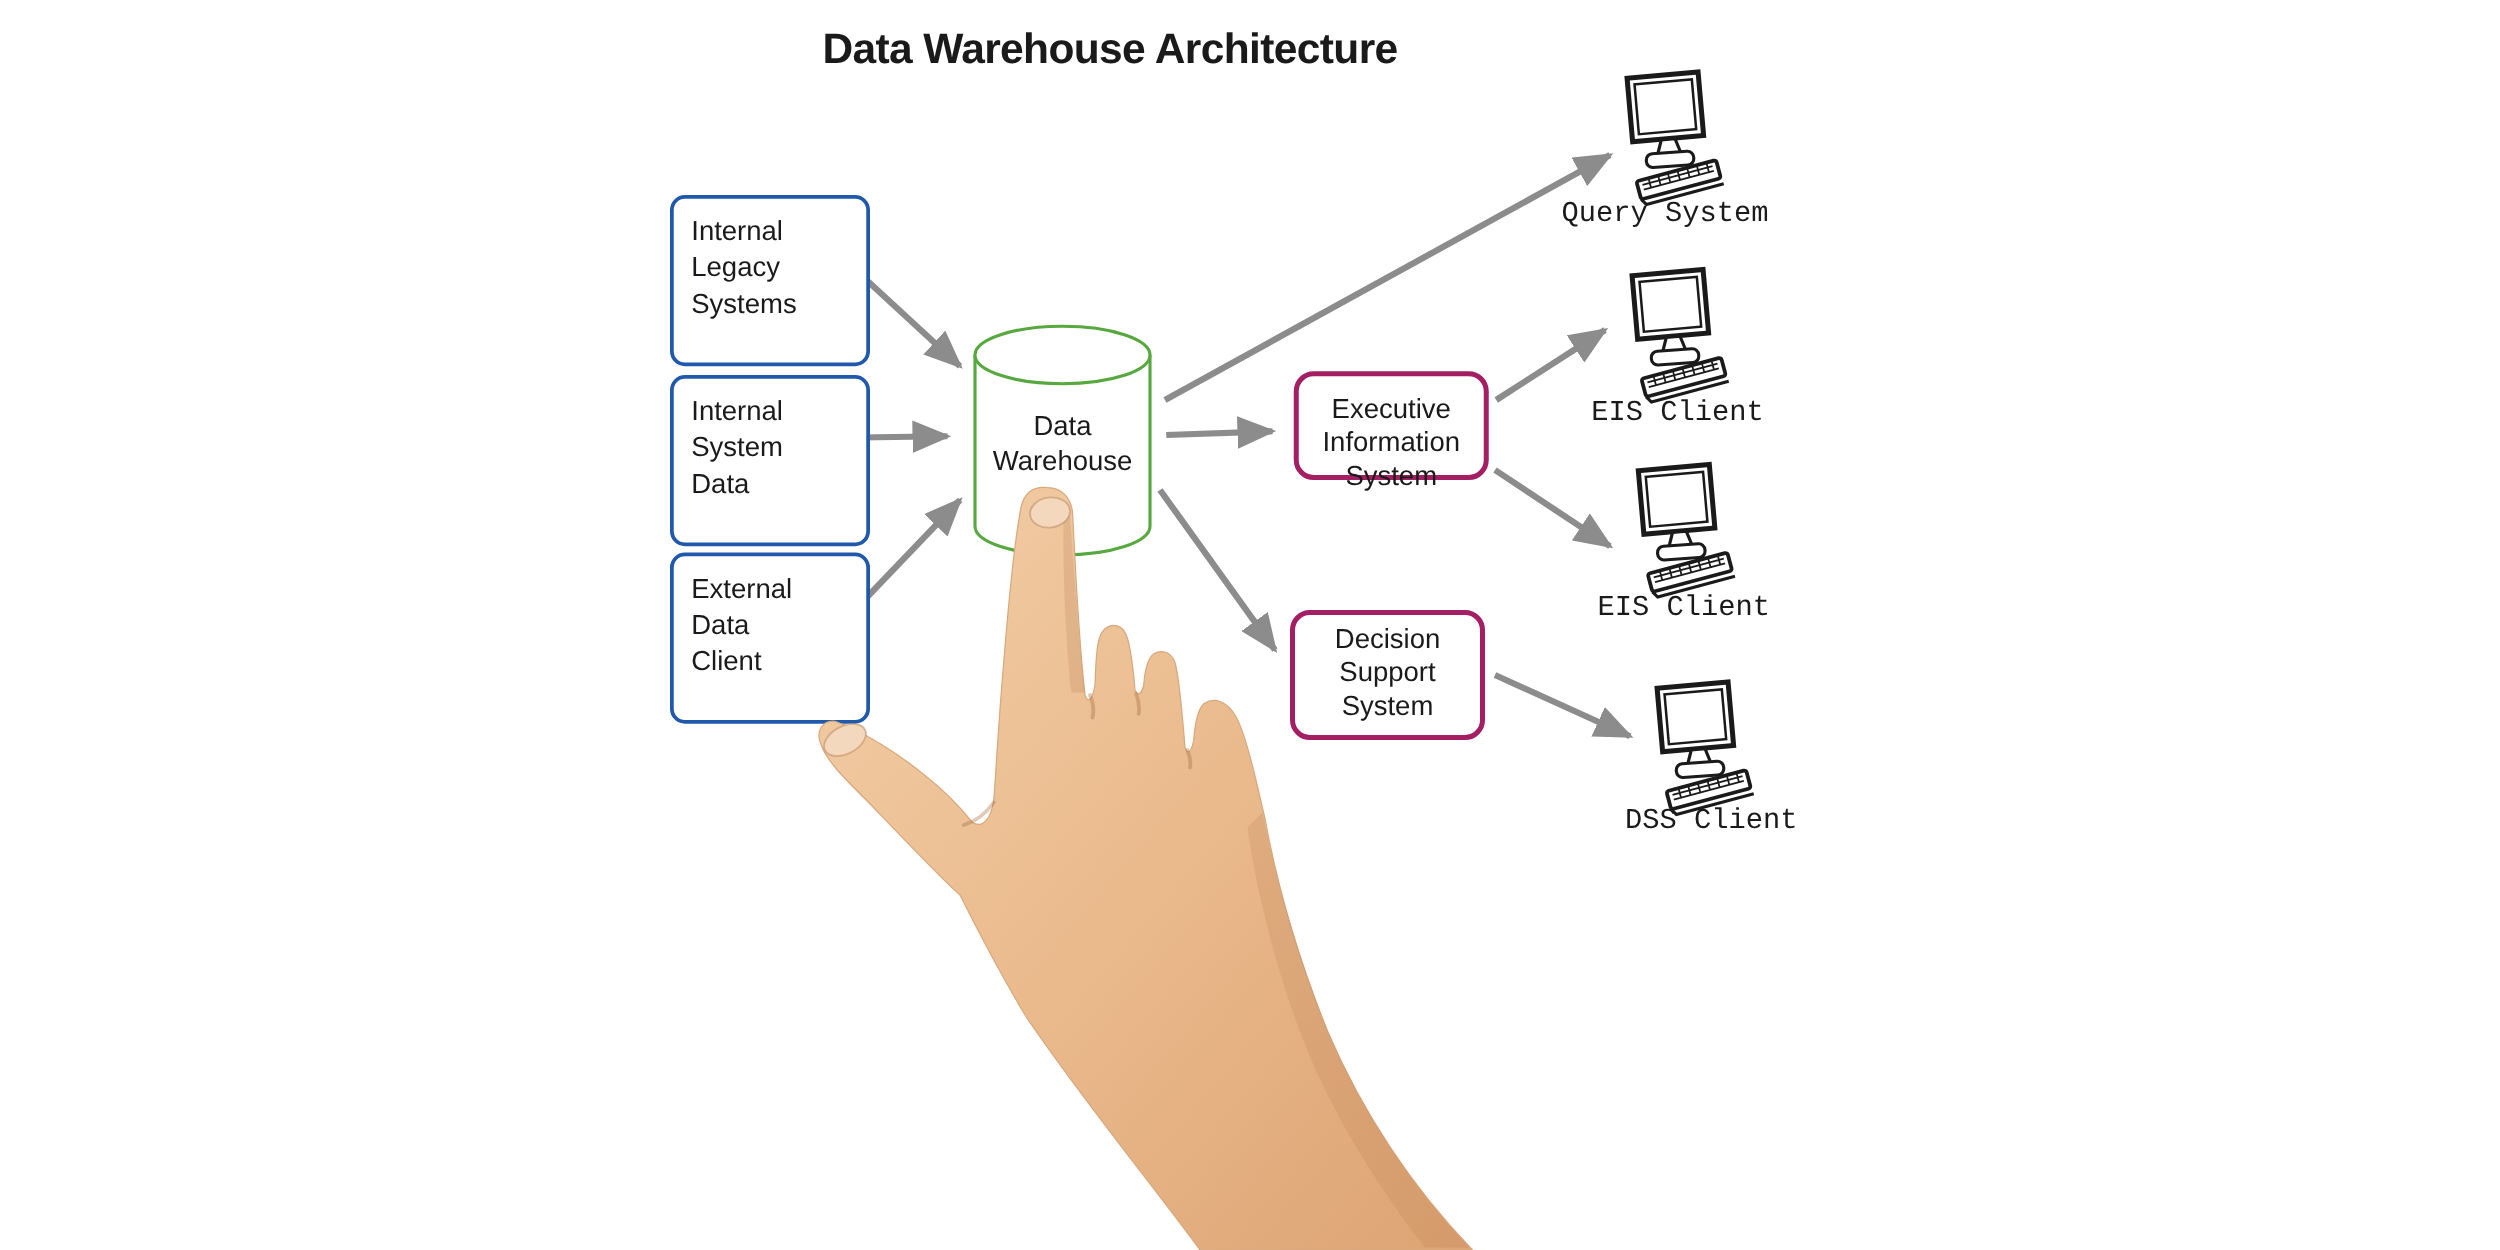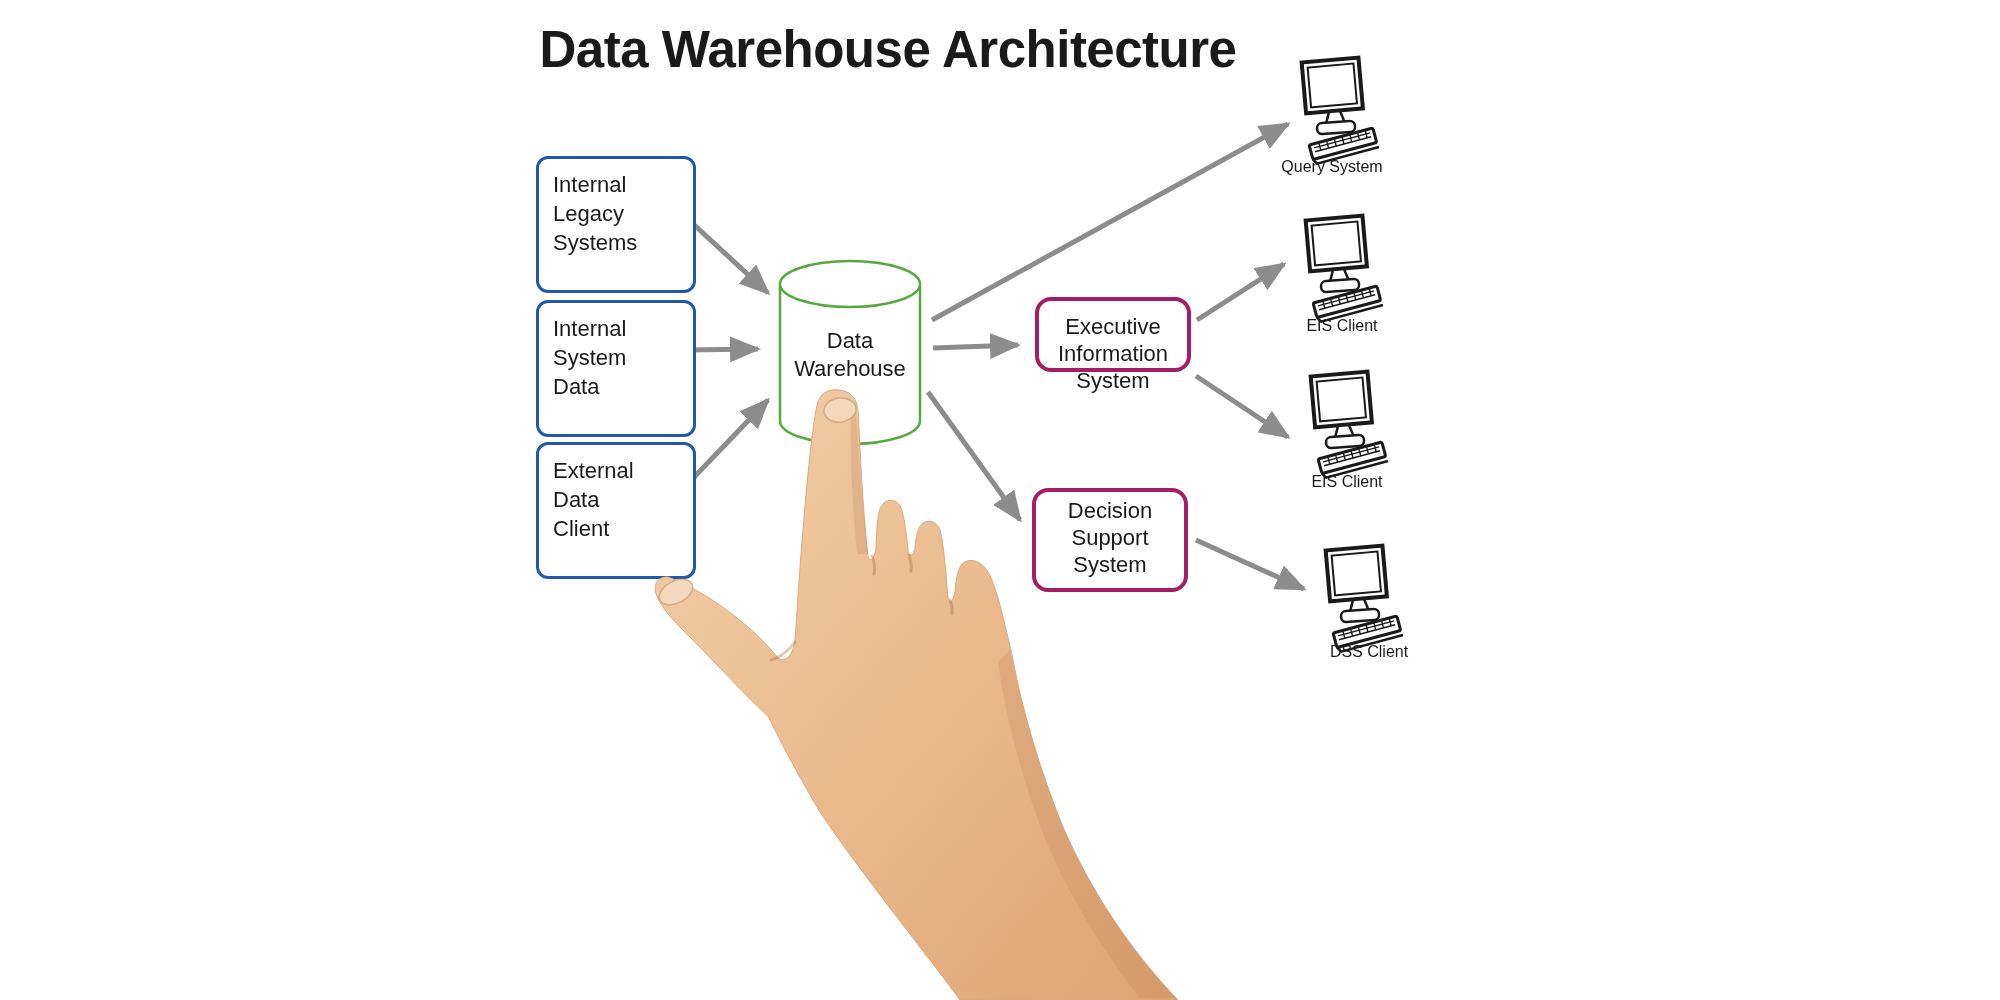--- a/index.html
+++ b/index.html
@@ -9,32 +9,32 @@
     --arrow:#8c8c8c;
     --text:#1a1a1a;
   }
   html,body{margin:0;padding:0;background:#ffffff;}
   body{width:2000px;height:1000px;overflow:hidden;
        font-family:"Liberation Sans","DejaVu Sans",sans-serif;color:var(--text);}
   #canvas{position:absolute;left:0;top:0;width:2000px;height:1000px;background:#fff;}
   .layer{position:absolute;left:0;top:0;}
 
   .title{position:absolute;left:438px;top:20px;width:900px;text-align:center;
-         font-size:51px;font-weight:700;letter-spacing:-0.5px;}
+         font-size:34px;font-weight:700;letter-spacing:-0.5px;}
 
   .src-box{position:absolute;left:536px;width:134px;height:104px;
            border:3px solid var(--source-border);border-radius:12px;background:#fff;
            padding:11px 6px 16px 14px;box-sizing:content-box;
            font-size:22px;line-height:29px;}
   .sys-box{position:absolute;width:156px;border:4px solid var(--system-border);
            border-radius:16px;background:#fff;text-align:center;
            font-size:22px;line-height:27px;box-sizing:border-box;}
   .cyl-label{position:absolute;left:780px;top:327px;width:140px;text-align:center;
              font-size:22px;line-height:28px;}
-  .client-label{position:absolute;width:170px;text-align:center;font-size:16px;}
+  .client-label{position:absolute;width:170px;text-align:center;font-size:23px;font-family:Liberation Mono, monospace;}
 
   svg .arrow{stroke:var(--arrow);stroke-width:5;fill:none;}
   svg #ah path{fill:var(--arrow);}
   .cyl-shape{fill:#ffffff;stroke:var(--warehouse-border);stroke-width:2.5;}
   .pc-line{stroke:#1a1a1a;fill:#ffffff;}
 </style>
 </head>
 <body>
 
 <div id="canvas">
@@ -96,21 +96,21 @@
     <div>External</div>
     <div>Data</div>
     <div>Client</div>
   </div>
 
   <div class="cyl-label">
     <div>Data</div>
     <div>Warehouse</div>
   </div>
 
-  <div class="sys-box" style="left:1035px;top:297px;height:75px;padding-top:12px;">
+  <div class="sys-box" style="left:1035px;top:297px;height:87px;padding-top:12px;">
     <div>Executive</div>
     <div>Information</div>
     <div>System</div>
   </div>
   <div class="sys-box" style="left:1032px;top:488px;height:104px;padding-top:5px;">
     <div>Decision</div>
     <div>Support</div>
     <div>System</div>
   </div>
 

